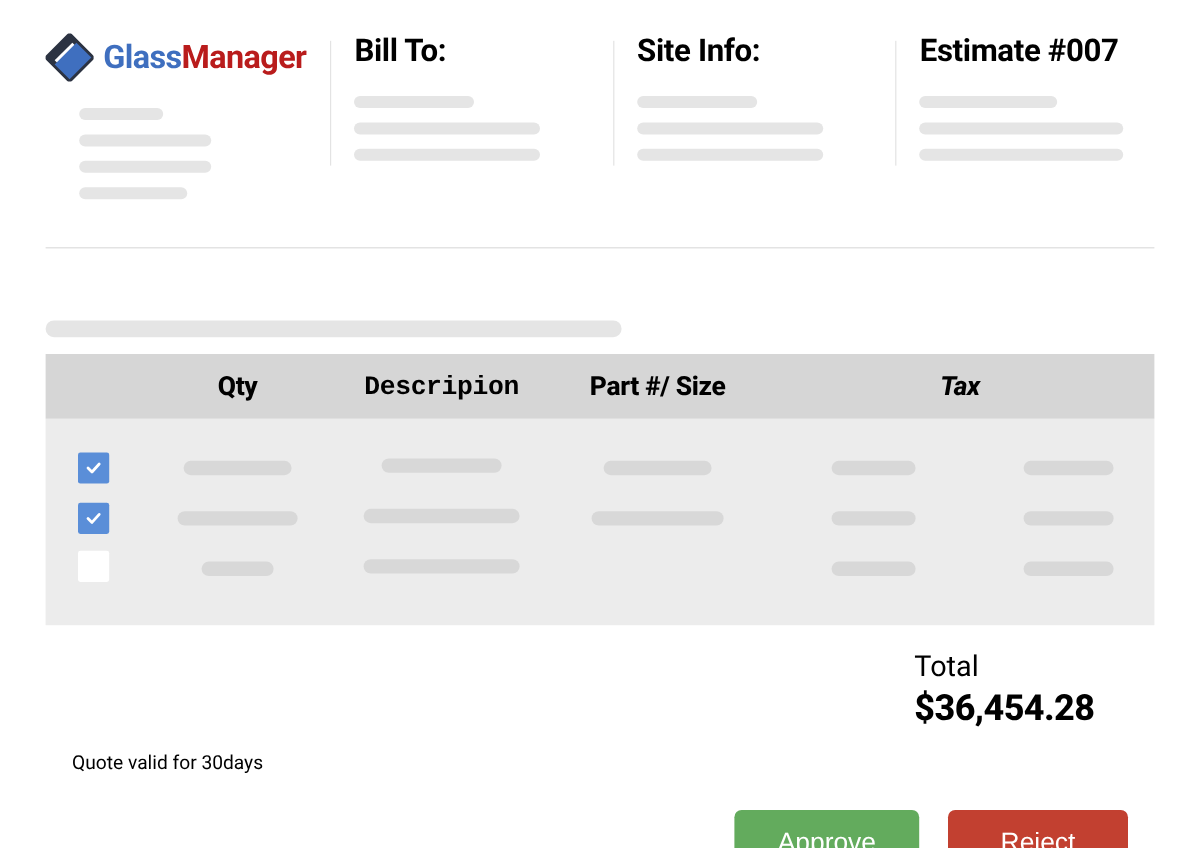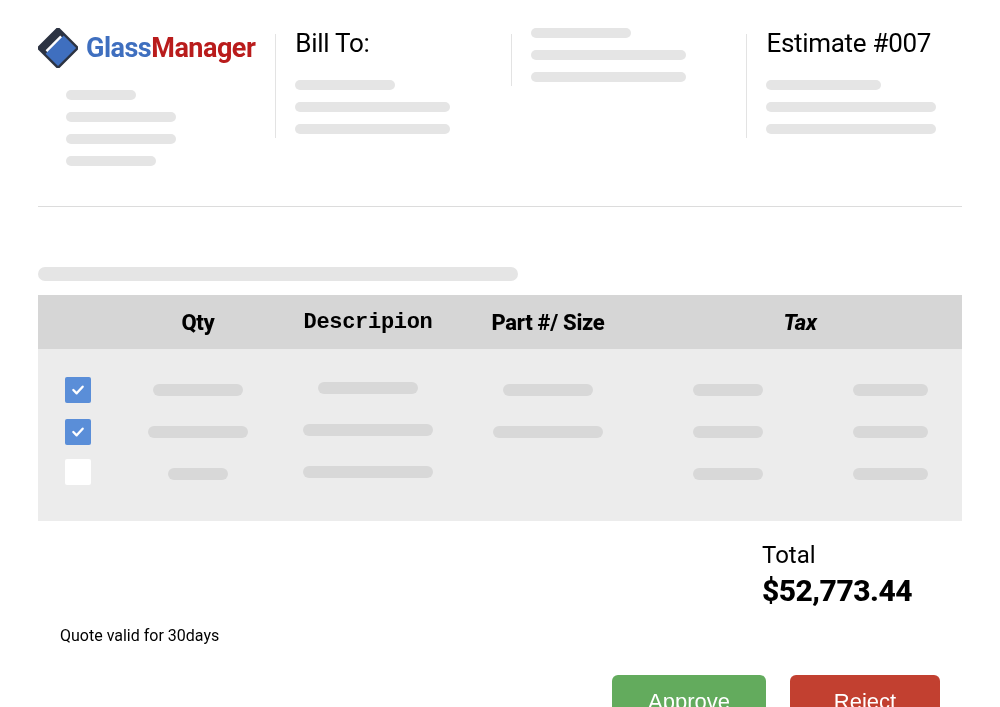--- a/index.html
+++ b/index.html
@@ -44,21 +44,21 @@
     }
     .logo-text {
       font-size: 27px;
       font-weight: 700;
       letter-spacing: -0.5px;
     }
     .logo-blue { color: #3f6fbf; text-align: right; }
     .logo-dark { color: #b91c1c; }
     .heading {
       font-size: 26px;
-      font-weight: 400;
+      font-weight: 700;
       color: #000;
       margin-bottom: 22px;
       letter-spacing: -0.3px;
     }
     .shimmer {
       height: 10px;
       background: #e5e5e5;
       border-radius: 5px;
       margin-bottom: 12px;
     }
@@ -190,20 +190,21 @@
     <div class="col">
       <div class="vline"></div>
       <div class="heading">Bill To:</div>
       <div class="shimmer" style="width:100px;"></div>
       <div class="shimmer" style="width:155px;"></div>
       <div class="shimmer" style="width:155px;"></div>
     </div>
 
     <div class="col">
       <div class="vline"></div>
+      <div class="heading">Site Info:</div>
       <div class="shimmer" style="width:100px;"></div>
       <div class="shimmer" style="width:155px;"></div>
       <div class="shimmer" style="width:155px;"></div>
     </div>
 
     <div class="col">
       <div class="vline"></div>
       <div class="heading">Estimate #007</div>
       <div class="shimmer" style="width:115px;"></div>
       <div class="shimmer" style="width:170px;"></div>
@@ -257,21 +258,21 @@
           <div class="cell c-part"></div>
           <div class="cell c-price"><span class="cell-shimmer" style="width: 70px;"></span></div>
           <div class="cell c-tax"><span class="cell-shimmer" style="width: 75px;"></span></div>
         </div>
       </div>
   </div>
 
   <div class="totals">
     <div class="totals-inner">
       <div class="total-label">Total</div>
-      <div class="total-amount">$52,773.44</div>
+      <div class="total-amount">$36,454.28</div>
     </div>
   </div>
 
   <div class="note">Quote valid for 30days</div>
 
   <div class="actions">
     <button class="btn btn-approve">Approve</button>
     <button class="btn btn-reject">Reject</button>
   </div>
 

